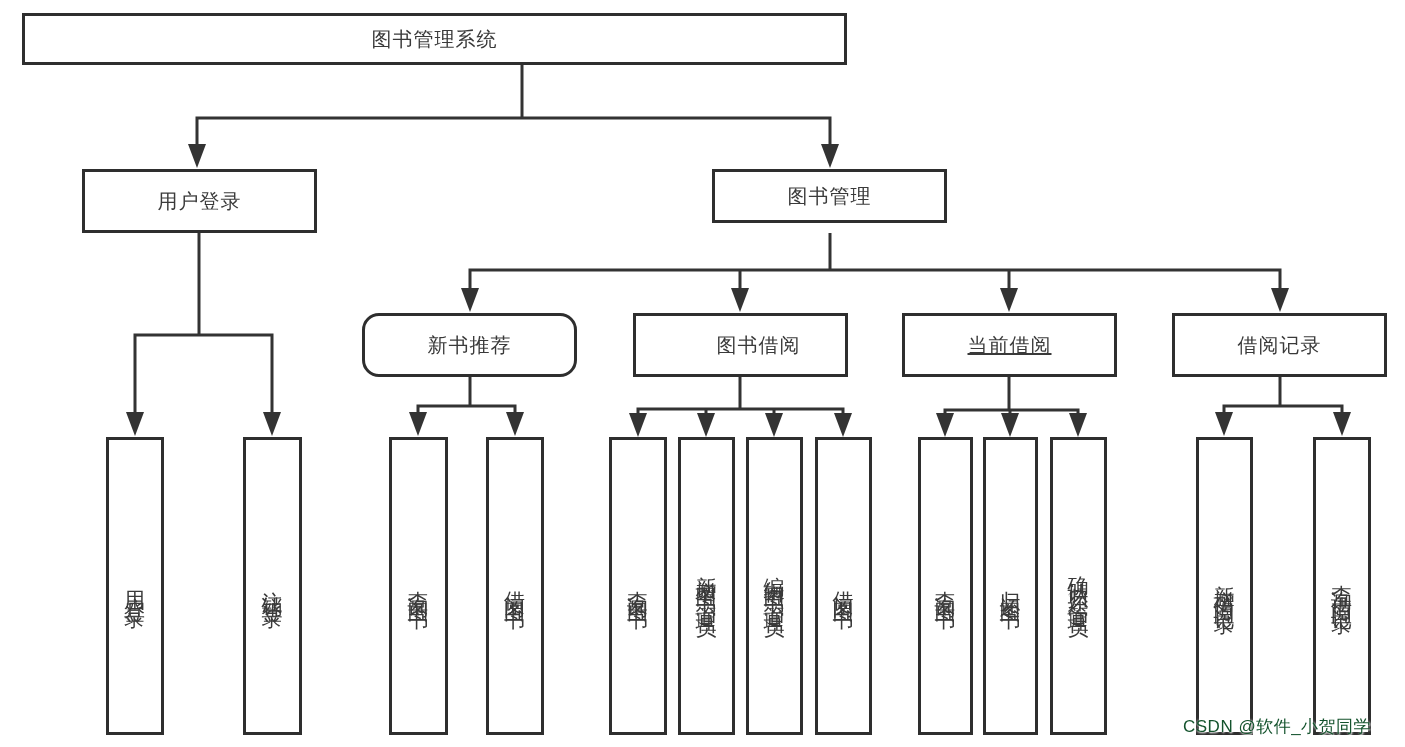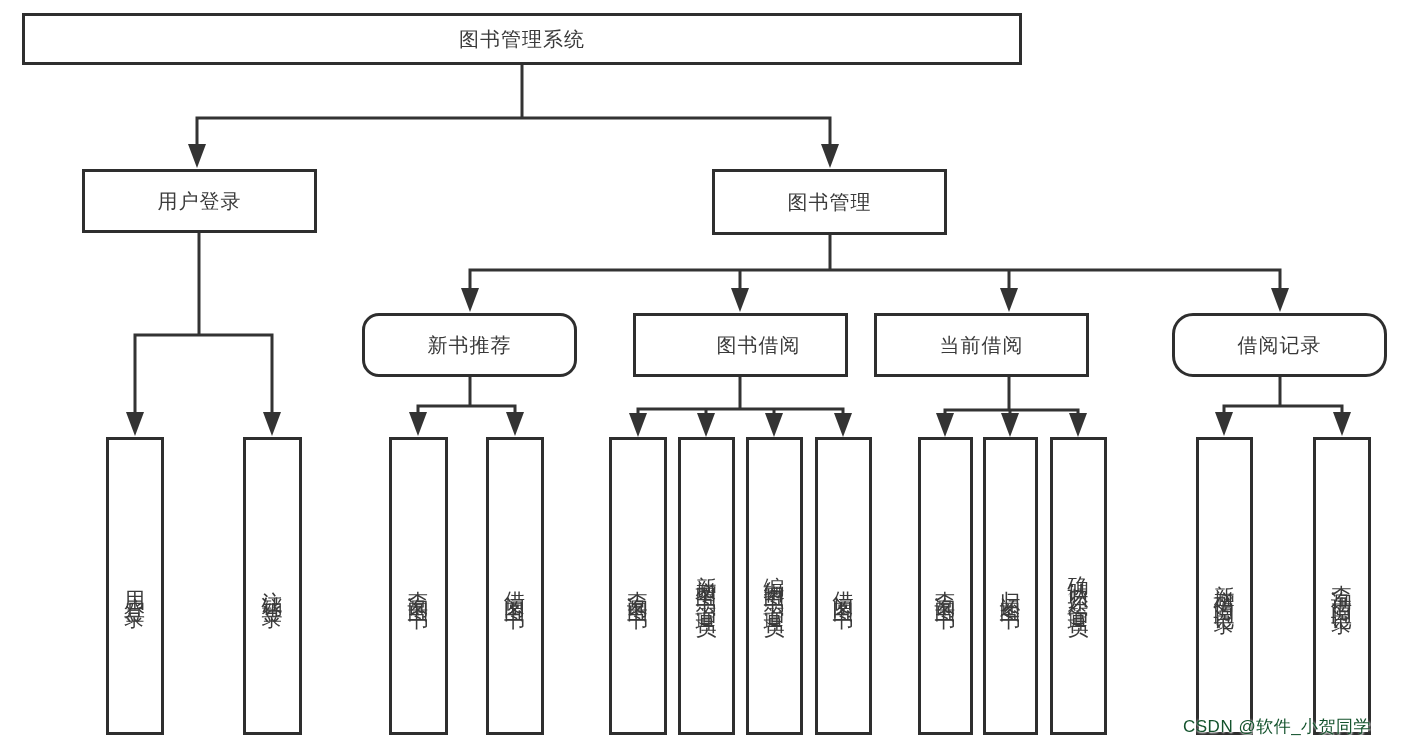--- a/index.html
+++ b/index.html
@@ -24,28 +24,28 @@
     text-align: center;
   }
   .h { font-size: 20px; letter-spacing: 1px; }
   .v {
     writing-mode: vertical-rl;
     text-orientation: mixed;
     font-size: 21px;
     letter-spacing: 6px;
     line-height: 1;
   }
-  .root { left: 22px; top: 13px; width: 1000px; height: 52px; text-align: center; }
+  .root { left: 22px; top: 13px; width: 825px; height: 52px; text-align: center; }
   .n-userlogin { left: 82px;  top: 169px; width: 235px; height: 64px; }
-  .n-bookmgmt  { left: 712px; top: 169px; width: 235px; height: 66px; }
+  .n-bookmgmt  { left: 712px; top: 169px; width: 235px; height: 54px; }
   .l3 { top: 313px; width: 215px; height: 64px; }
   .n-newbook   { left: 362px; border-radius: 17px; }
   .n-bookborrow{ left: 633px; padding-left: 36px; }
-  .n-current   { left: 874px; }
-  .n-records   { left: 1172px; border-radius: 21px; }
+  .n-current   { left: 902px; text-decoration: underline; }
+  .n-records   { left: 1172px; }
   .l4 { top: 437px; height: 298px; }
   .c-login     { left: 106px;  width: 58px; }
   .c-logout    { left: 243px;  width: 59px; }
   .c-nb-query  { left: 389px;  width: 59px; }
   .c-nb-borrow { left: 486px;  width: 58px; }
   .c-bb-query  { left: 609px;  width: 58px; }
   .c-bb-add    { left: 678px;  width: 57px; }
   .c-bb-edit   { left: 746px;  width: 57px; }
   .c-bb-borrow { left: 815px;  width: 57px; }
   .c-cu-query  { left: 918px;  width: 55px; }

